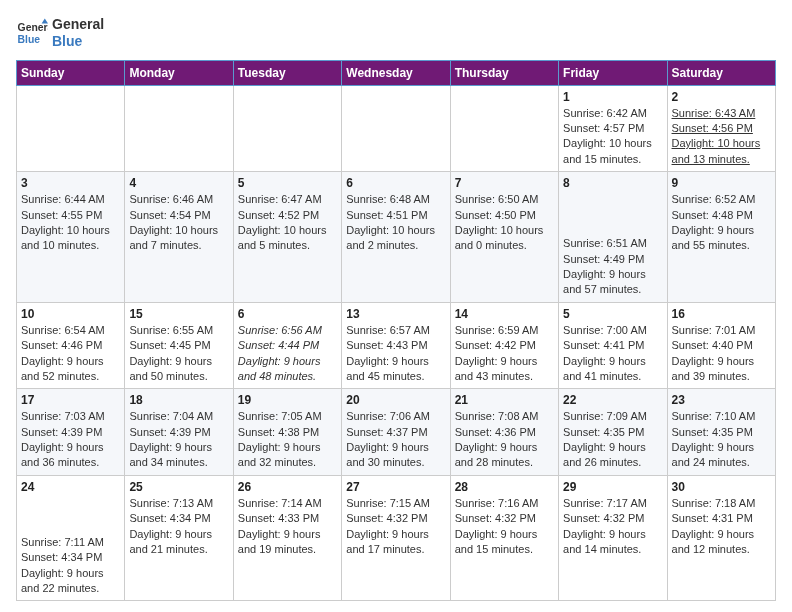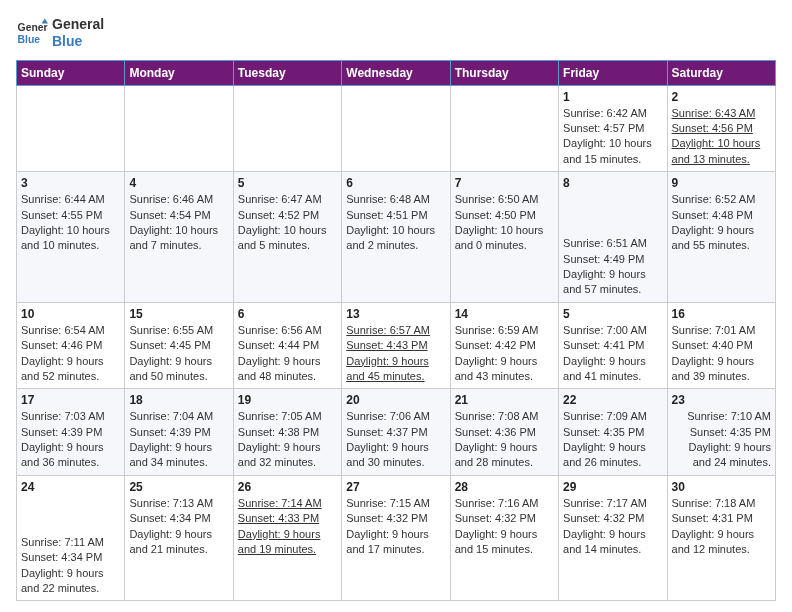--- a/index.html
+++ b/index.html
@@ -182,27 +182,27 @@
 Daylight: 9 hours and 52 minutes.</div>
         </td>
         <td>
           <div class="day-num">15</div>
           <div class="day-info" style="white-space: pre-line;">Sunrise: 6:55 AM
 Sunset: 4:45 PM
 Daylight: 9 hours and 50 minutes.</div>
         </td>
         <td>
           <div class="day-num">6</div>
-          <div class="day-info" style="white-space: pre-line;">Sunrise: 6:56 AM
+          <div class="day-info" style="white-space: pre-line; font-style: italic;">Sunrise: 6:56 AM
 Sunset: 4:44 PM
 Daylight: 9 hours and 48 minutes.</div>
         </td>
         <td>
           <div class="day-num">13</div>
-          <div class="day-info" style="white-space: pre-line; text-decoration: underline;">Sunrise: 6:57 AM
+          <div class="day-info" style="white-space: pre-line;">Sunrise: 6:57 AM
 Sunset: 4:43 PM
 Daylight: 9 hours and 45 minutes.</div>
         </td>
         <td>
           <div class="day-num">14</div>
           <div class="day-info" style="white-space: pre-line;">Sunrise: 6:59 AM
 Sunset: 4:42 PM
 Daylight: 9 hours and 43 minutes.</div>
         </td>
         <td>
@@ -250,41 +250,41 @@
 Daylight: 9 hours and 28 minutes.</div>
         </td>
         <td>
           <div class="day-num">22</div>
           <div class="day-info" style="white-space: pre-line;">Sunrise: 7:09 AM
 Sunset: 4:35 PM
 Daylight: 9 hours and 26 minutes.</div>
         </td>
         <td>
           <div class="day-num">23</div>
-          <div class="day-info" style="white-space: pre-line; text-align: right;">Sunrise: 7:10 AM
+          <div class="day-info" style="white-space: pre-line;">Sunrise: 7:10 AM
 Sunset: 4:35 PM
 Daylight: 9 hours and 24 minutes.</div>
         </td>
       </tr>
       <tr>
         <td>
           <div class="day-num">24</div>
           <div class="day-info" style="white-space: pre-line; margin-top: 41px;">Sunrise: 7:11 AM
 Sunset: 4:34 PM
 Daylight: 9 hours and 22 minutes.</div>
         </td>
         <td>
           <div class="day-num">25</div>
           <div class="day-info" style="white-space: pre-line;">Sunrise: 7:13 AM
 Sunset: 4:34 PM
 Daylight: 9 hours and 21 minutes.</div>
         </td>
         <td>
           <div class="day-num">26</div>
-          <div class="day-info" style="white-space: pre-line; text-decoration: underline;">Sunrise: 7:14 AM
+          <div class="day-info" style="white-space: pre-line;">Sunrise: 7:14 AM
 Sunset: 4:33 PM
 Daylight: 9 hours and 19 minutes.</div>
         </td>
         <td>
           <div class="day-num">27</div>
           <div class="day-info" style="white-space: pre-line;">Sunrise: 7:15 AM
 Sunset: 4:32 PM
 Daylight: 9 hours and 17 minutes.</div>
         </td>
         <td>

